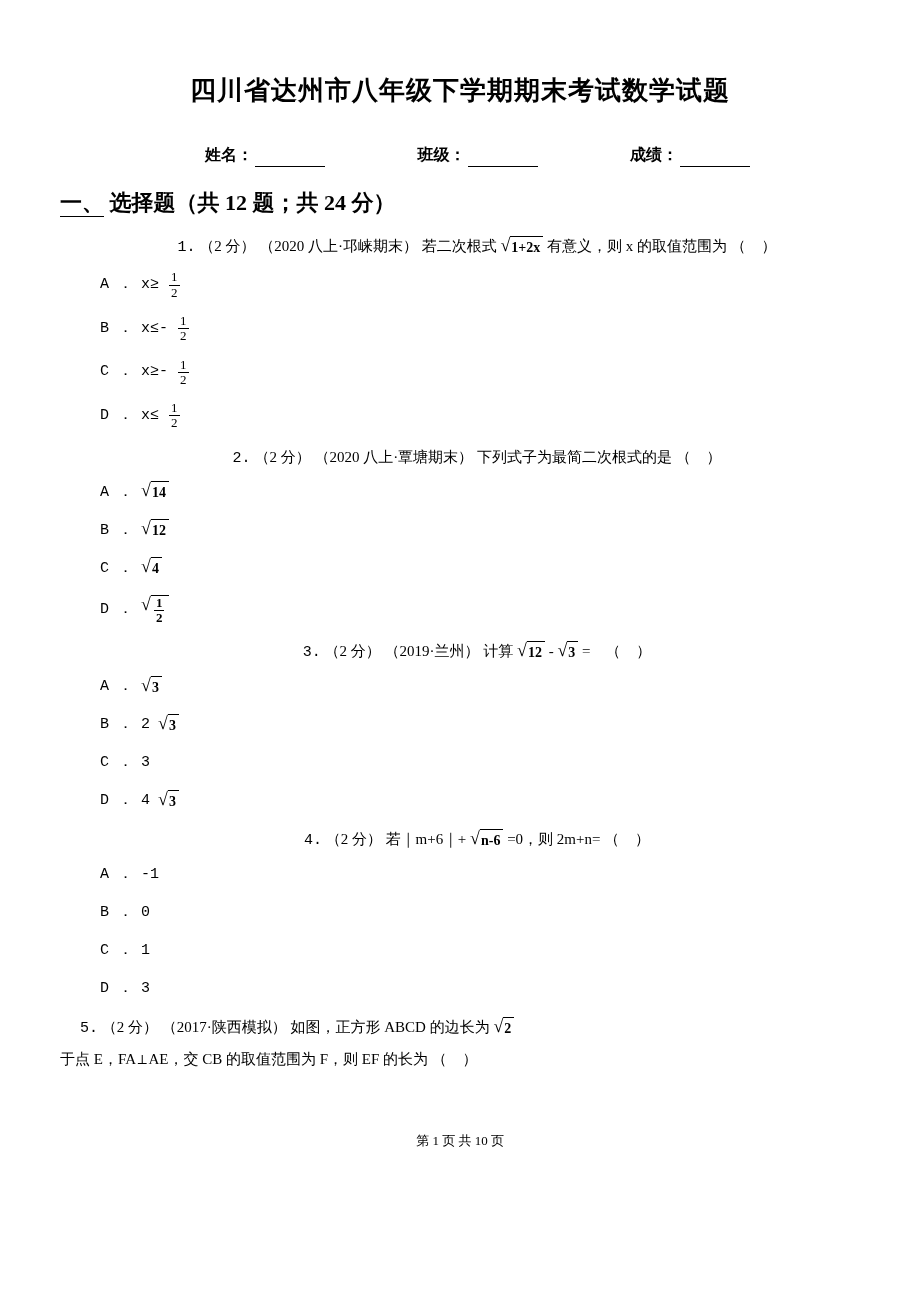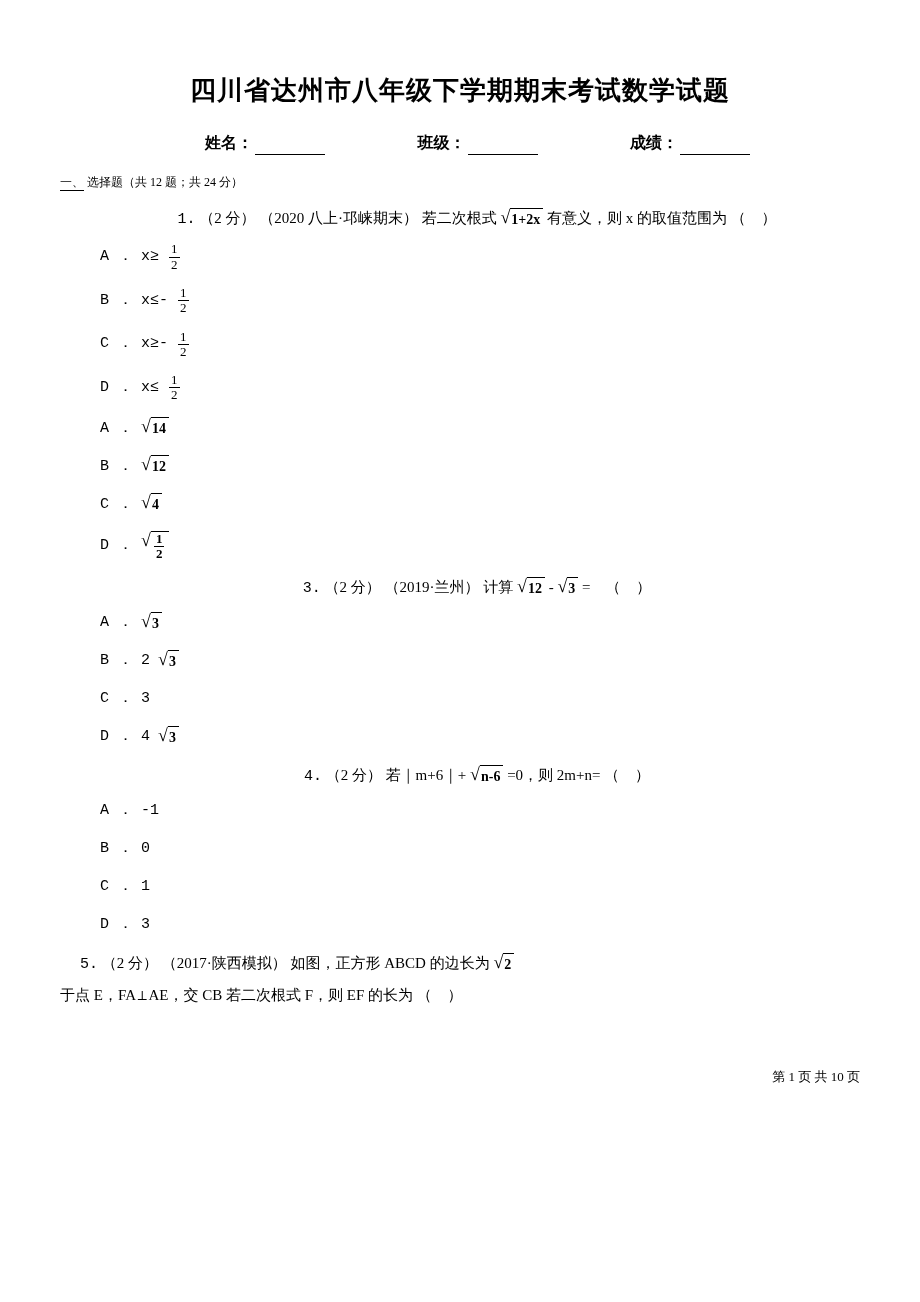--- a/index.html
+++ b/index.html
@@ -22,32 +22,33 @@
     .info-line {
       display: flex;
       justify-content: space-between;
       padding: 0 110px 0 145px;
       margin-bottom: 18px;
       font-size: 16px;
     }
     .info-item {
       display: flex;
       align-items: flex-end;
+      margin-top: 12px;
     }
     .info-label { font-weight: bold; }
     .info-blank {
       display: inline-block;
       border-bottom: 1.5px solid #000;
       width: 70px;
       height: 18px;
       margin-left: 2px;
     }
     .section-heading {
-      font-weight: normal;
-      font-size: 12px;
+      font-weight: bold;
+      font-size: 22px;
       margin: 8px 0 14px 0;
     }
     .section-heading .underline {
       border-bottom: 1px solid #000;
       padding-bottom: 1px;
     }
     .q {
       margin-left: 40px;
       margin-bottom: 14px;
     }
@@ -85,21 +86,21 @@
       font-size: 14px;
       font-style: normal;
       font-weight: bold;
     }
     .paren {
       display: inline-block;
       letter-spacing: 6px;
     }
     .mono { font-family: "Courier New", monospace; }
     .footer {
-      text-align: right;
+      text-align: center;
       font-size: 13px;
       margin-top: 60px;
       font-family: "SimSun", serif;
     }
     .q5 {
       margin-left: 20px;
       margin-bottom: 6px;
       text-indent: 0;
     }
     .q5-cont {
@@ -173,20 +174,27 @@
     <span class="opt-lbl">D ．</span>
     <span class="mono">x≤</span>
     <span class="frac">
         <span class="num">1</span>
         <span class="den">2</span>
       </span>
   </div>
 </div>
 
 <div class="q">
+  <div class="q-text">
+    <span class="mono">2.</span>
+    <span>（2 分）</span>
+    <span>（2020 八上·覃塘期末）</span>
+    <span>下列式子为最简二次根式的是</span>
+    <span class="paren">（      ）</span>
+  </div>
   <div class="opt">
     <span class="opt-lbl">A ．</span>
     <span class="rad">
         <span class="surd">√</span>
         <span class="body">14</span>
       </span>
   </div>
   <div class="opt">
     <span class="opt-lbl">B ．</span>
     <span class="rad">
@@ -295,17 +303,17 @@
   <span class="mono">5.</span>
   <span>（2 分）</span>
   <span>（2017·陕西模拟）</span>
   <span>如图，正方形 ABCD 的边长为</span>
   <span class="rad">
       <span class="surd">√</span>
       <span class="body">2</span>
     </span>
 </div>
 <div class="q5-cont">
-  <span>于点 E，FA⊥AE，交 CB 若二次根式 F，则 EF 的长为</span>
+  <span>于点 E，FA⊥AE，交 CB 的取值范围为 F，则 EF 的长为</span>
   <span class="paren">（      ）</span>
 </div>
 
 <div class="footer">第 1 页 共 10 页</div>
 
 </body></html>

